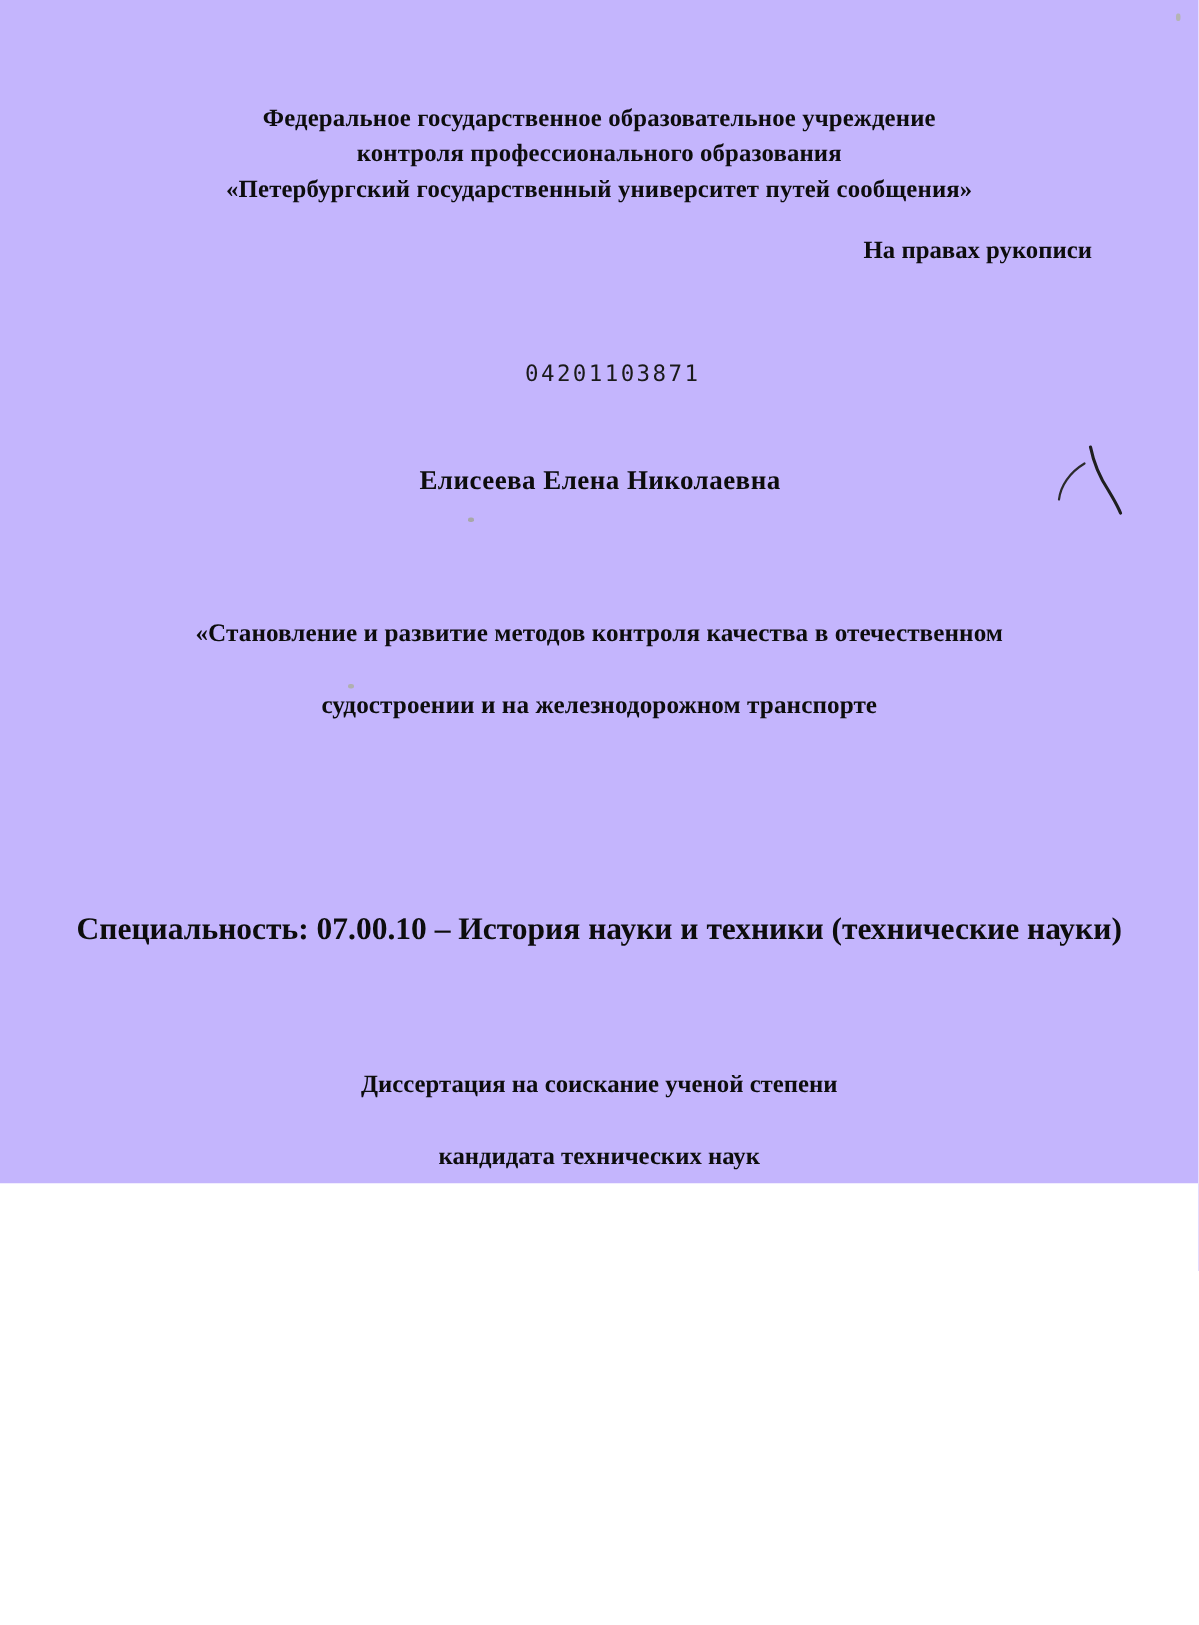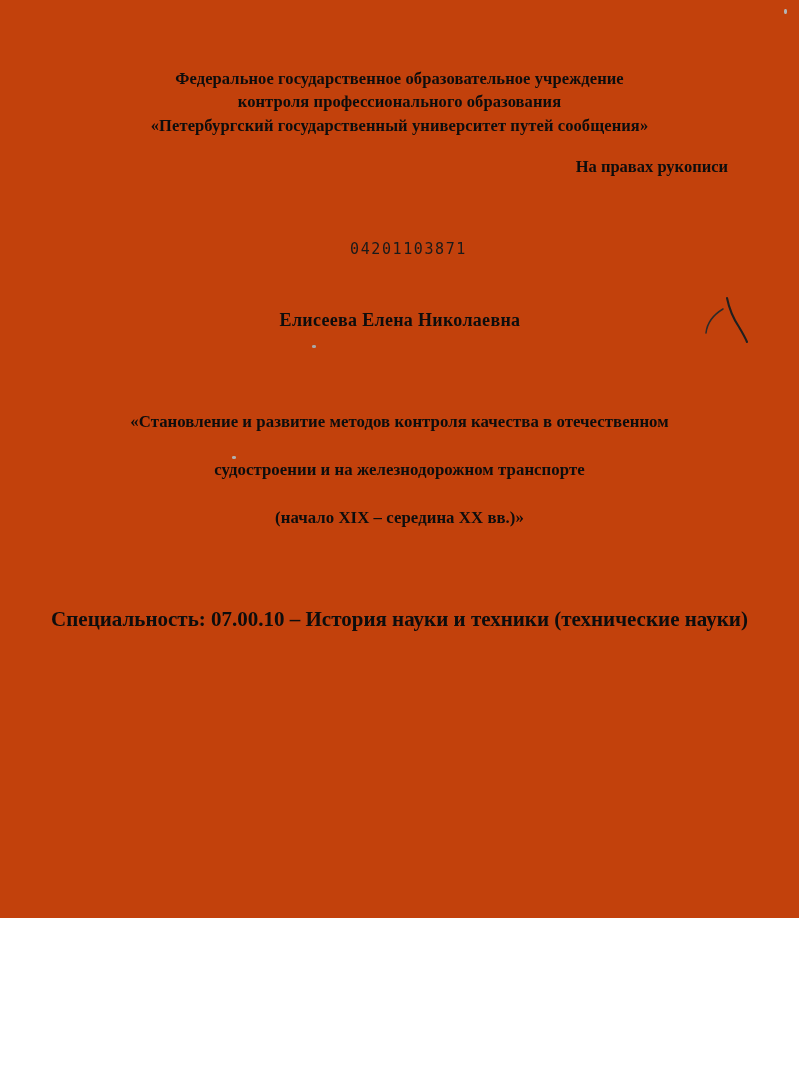--- a/index.html
+++ b/index.html
@@ -8,23 +8,23 @@
     padding: 0;
     background: #ffffff;
   }
   body {
     font-family: "Liberation Serif", "DejaVu Serif", serif;
     color: #0d0d0d;
   }
   .page {
     position: relative;
     width: 799px;
-    height: 918px;
+    height: 789px;
     margin: 0 auto;
-    background: #c2410c;
+    background: #c4b5fd;
     overflow: hidden;
   }
   
   .block {
     position: absolute;
     font-weight: bold;
     line-height: 1.32;
     -webkit-font-smoothing: none;
   }
   .center { text-align: center; }
@@ -144,25 +144,28 @@
 
   <div class="block right" id="manuscript-note">На правах рукописи</div>
 
   <div class="block left" id="registration-number">04201103871</div>
 
   <div class="block center" id="author-name">Елисеева Елена Николаевна</div>
 
   <div class="block center" id="dissertation-title">
     <div>«Становление и развитие методов контроля качества в отечественном</div>
     <div>судостроении и на железнодорожном транспорте</div>
-    <div>(начало XIX – середина   XX вв.)»</div>
   </div>
 
   <div class="block center" id="specialty">Специальность: 07.00.10 – История науки и техники (технические науки)</div>
 
+  <div class="block center" id="degree-statement">
+    <div>Диссертация на соискание ученой степени</div>
+    <div>кандидата технических наук</div>
+  </div>
 
 
   <div class="block center" id="imprint">
     <div>Санкт-Петербург</div>
     <div>2011</div>
   </div>
 
   <svg id="handwritten-mark" viewBox="0 0 60 62">
     <path d="M6 47 C7 38, 13 29, 23 23" fill="none" stroke="#2b2b2b" stroke-width="1.5" stroke-linecap="round"></path>
     <path d="M27 12 C29 22, 33 32, 39 41 C42 46, 45 51, 47 56" fill="none" stroke="#1f1f1f" stroke-width="2.1" stroke-linecap="round"></path>

